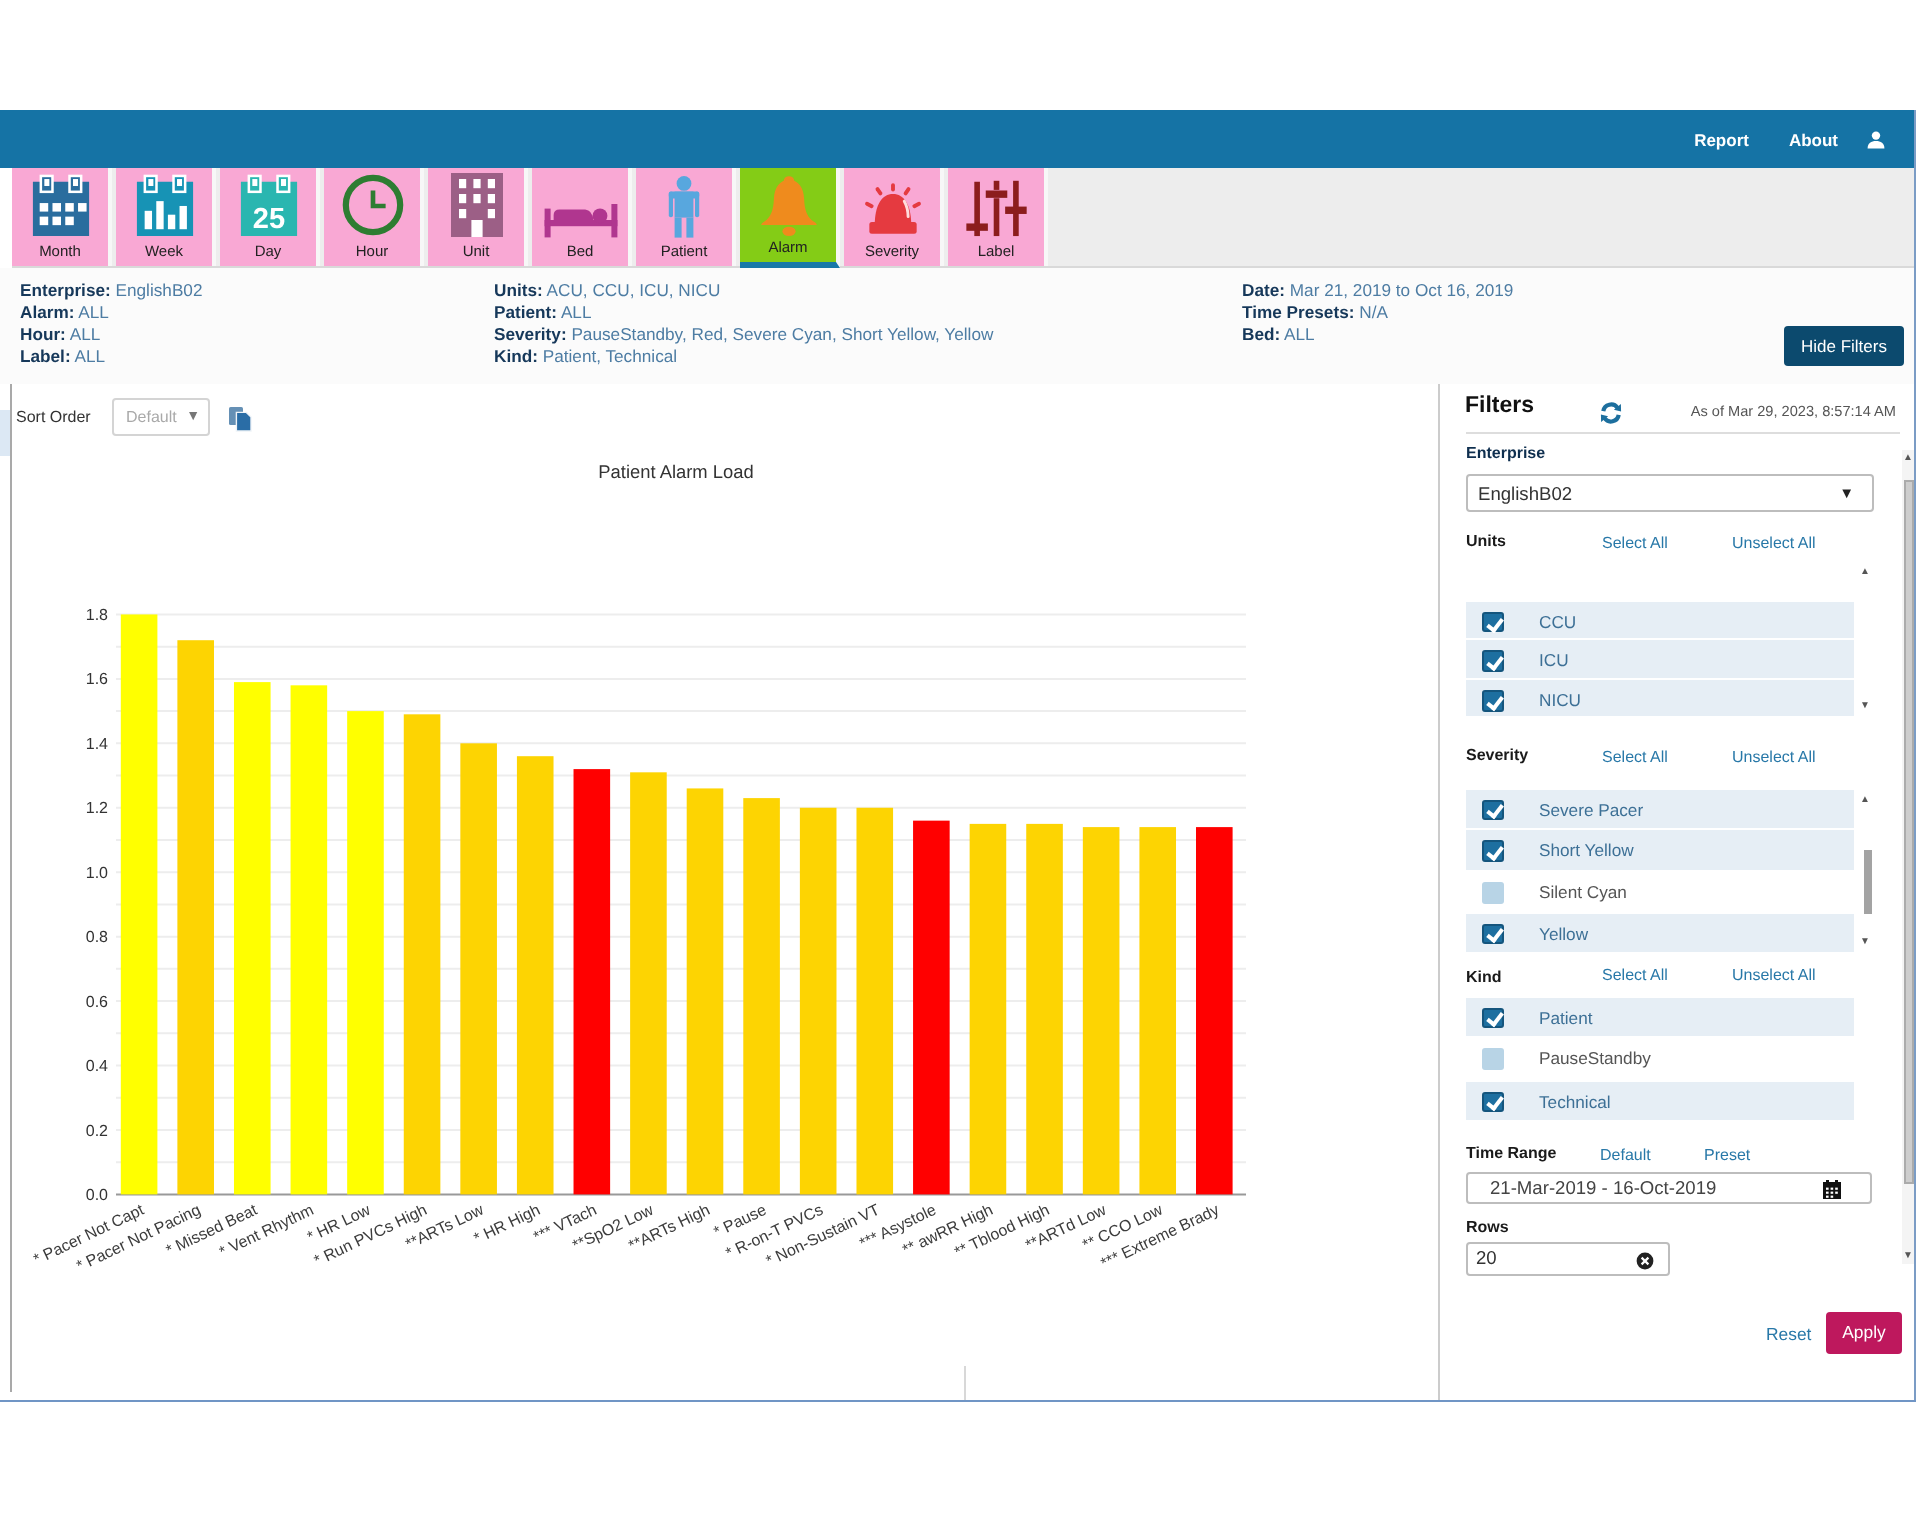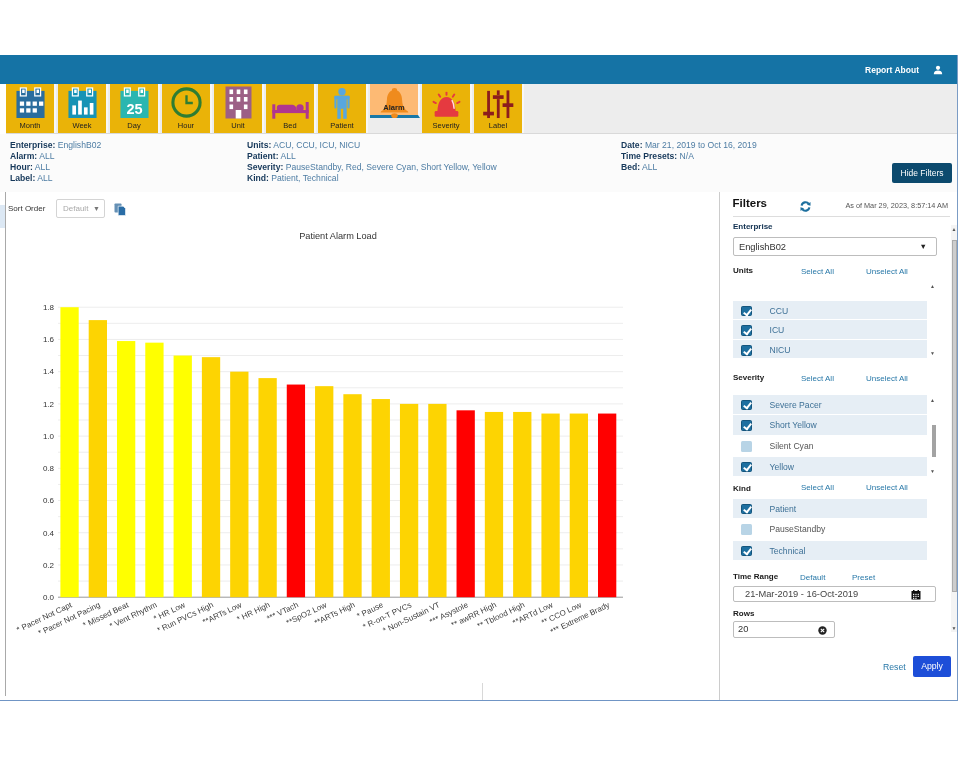--- a/index.html
+++ b/index.html
@@ -1,26 +1,26 @@
 <!DOCTYPE html>
 <html><head>
 <meta charset="utf-8">
 <style>
 * { margin:0; padding:0; box-sizing:border-box; }
 html,body { width:960px; height:760px; background:#fff; font-family:"Liberation Sans", sans-serif; overflow:hidden; }
 #topbar { position:absolute; left:0; top:55px; width:957px; height:29px; background:#1573a5; }
 #topbar .nav { position:absolute; right:14px; top:0; height:29px; display:flex; align-items:center; color:#fff; font-size:8.5px; font-weight:bold; }
-#topbar .nav .r1 { margin-right:2px; } #topbar .nav .r2 { margin-right:14px; }
+#topbar .nav .r1 { margin-right:20px; } #topbar .nav .r2 { margin-right:14px; }
 #rightborder { position:absolute; left:956.5px; top:55px; width:1.5px; height:646px; background:#7b9cc5; }
 #toolbar { position:absolute; left:0; top:84px; width:957px; height:50px; background:#ededed; border-bottom:1px solid #d9d9d9; }
 #toolbar .lgap { position:absolute; left:0; top:0; width:6px; height:50px; background:#fff; }
-.tab { position:absolute; top:0; height:49px; width:50px; background:#eab308; border-right:2px solid #f7f7f7; text-align:center; }
+.tab { position:absolute; top:0; height:49px; width:50px; background:#f9a8d4; border-right:2px solid #f7f7f7; text-align:center; }
 .tab .ic { position:absolute; left:0; right:0; top:3px; height:32px; display:flex; align-items:flex-end; justify-content:center; }
 .tab .lb { position:absolute; left:0; right:0; bottom:3px; font-size:7.5px; color:#222; }
-.tab.sel { background:#fdba74; border-bottom:3px solid #1878a8; height:34px;font-weight:bold; }
+.tab.sel { background:#84cc16; border-bottom:3px solid #1878a8; height:50px; }
 #summary { position:absolute; left:0; top:134px; width:957px; height:58px; background:#fbfbfb; font-size:8.6px; }
 #summary .col { position:absolute; top:5.5px; line-height:11.1px; }
 #summary b { color:#16385a; font-weight:bold; }
 #summary span { color:#4d7ca3; }
 #hidefilters { position:absolute; left:892px; top:162.5px; width:60px; height:20px; background:#0c4a6e; color:#fff; font-size:8.5px; text-align:center; line-height:20px; border-radius:2px; }
 #main { position:absolute; left:0; top:192px; width:957px; height:508px; background:#fff; }
 #chartcard { position:absolute; left:5px; top:0; width:714px; height:504px; border-left:1px solid #a9a9a9; }
 #bottomline { position:absolute; left:0; top:699.5px; width:958px; height:1.5px; background:#7095c5; }
 #leftthumb { position:absolute; left:0; top:205px; width:5px; height:23px; background:#dce8f4; }
 #bottomdiv { position:absolute; left:482px; top:683px; width:1px; height:17px; background:#d8d8d8; }
@@ -405,21 +405,21 @@
         </svg>
     </div>
     <div class="plabel" style="position:absolute;left:13px;top:417px">Rows</div>
     <div class="pbox" style="left:13px;top:429px;width:102px;height:17px;line-height:15.5px;padding-left:4px;color:#333;font-size:9.3px">20
       <svg style="position:absolute;right:7px;top:3.5px" width="9" height="9" viewBox="0 0 9 9">
           <circle cx="4.5" cy="4.5" r="4.2" fill="#222"></circle>
           <path d="M2.8 2.8 L6.2 6.2 M6.2 2.8 L2.8 6.2" stroke="#fff" stroke-width="1.1"></path>
         </svg>
     </div>
     <div class="link" style="position:absolute;left:163px;top:470px;font-size:8.7px">Reset</div>
-    <div style="position:absolute;left:193px;top:464px;width:38px;height:21px;background:#1d4ed8;border-radius:2px;color:#fff;font-size:8.7px;text-align:center;line-height:21px">Apply</div>
+    <div style="position:absolute;left:193px;top:464px;width:38px;height:21px;background:#be185d;border-radius:2px;color:#fff;font-size:8.7px;text-align:center;line-height:21px">Apply</div>
     <div id="pscroll" style="position:absolute;left:231px;top:33px;width:6px;height:407px;background:#f4f4f4">
       <div class="sarr" style="left:0;top:1px;width:6px">▲</div>
       <div style="position:absolute;left:0.5px;top:15px;width:5px;height:352px;background:#cdcdcd;border:0.5px solid #ababab"></div>
       <div class="sarr" style="left:0;bottom:1px;width:6px">▼</div>
     </div>
   </div>
 </div>
 <div id="leftthumb"></div>
 <div id="bottomdiv"></div>
 <div id="bottomline"></div>

